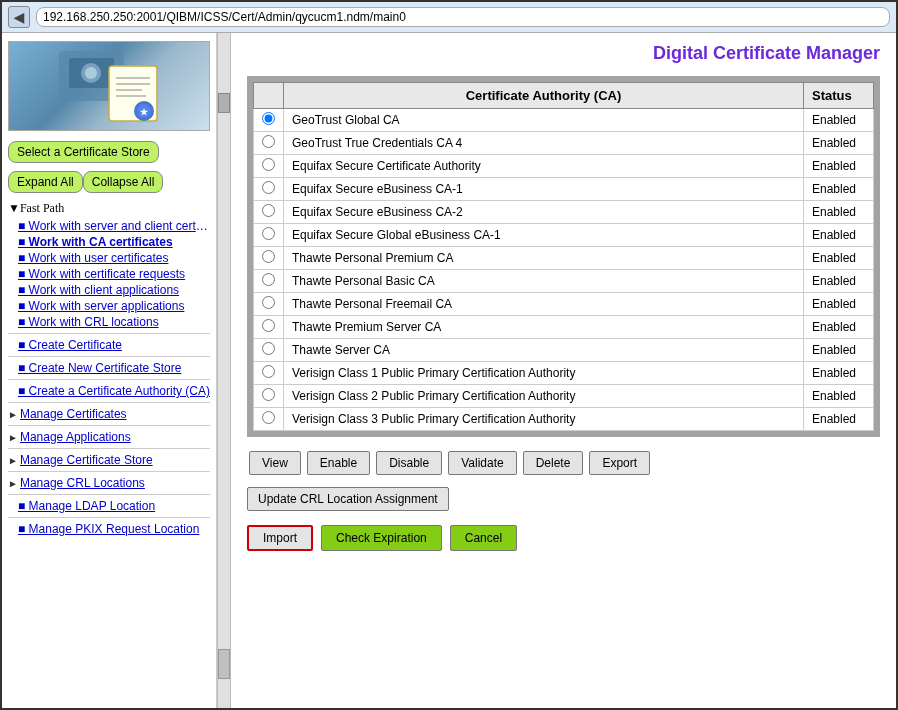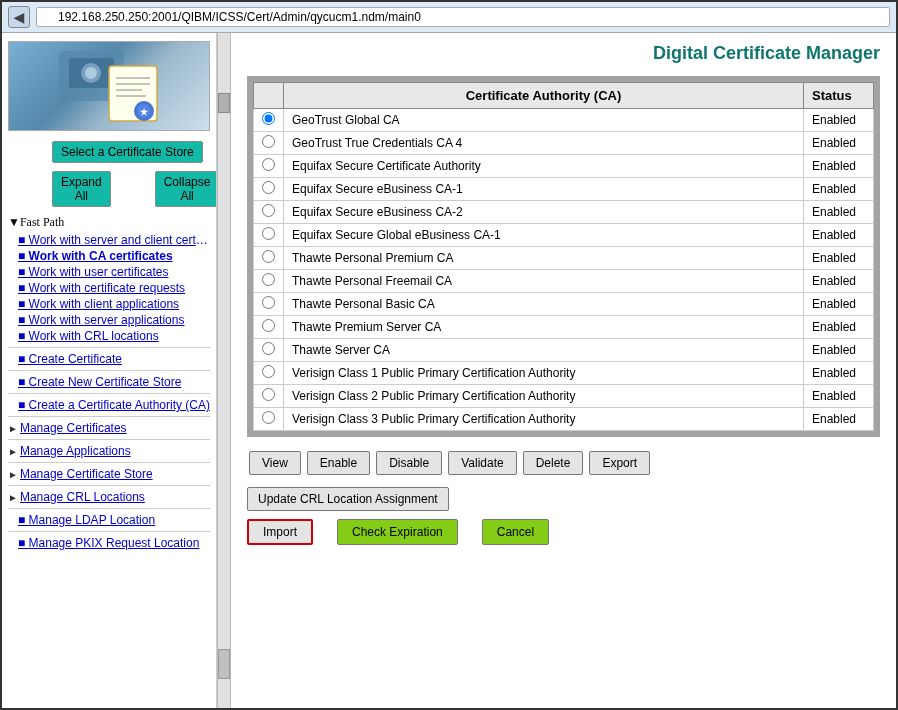--- a/index.html
+++ b/index.html
@@ -29,23 +29,23 @@
       border: 1px solid #888;
       border-radius: 3px;
       cursor: pointer;
       display: flex; align-items: center; justify-content: center;
       font-size: 14px; color: #444;
     }
     .browser-url {
       flex: 1;
       border: 1px solid #aaa;
       background: #fff;
-      padding: 2px 21px;
-      font-size: 12px;
-      border-radius: 2px;
+      padding: 2px 6px;
+      font-size: 12px;
+      border-radius: 8px;
     }
 
     
     .main-layout {
       display: flex;
       height: calc(100% - 30px);
     }
 
     
     .sidebar {
@@ -72,25 +72,24 @@
     }
 
     .sidebar-btn-row {
       display: flex;
       gap: 0;
       margin-bottom: 8px;
     }
     .sidebar-btn {
       padding: 3px 8px;
       font-size: 12px;
-      background: #14b8a6;
+      background: #bef264;
       border: 1px solid #888;
       cursor: pointer;
-      border-radius: 2px;
-      margin-left: 44px;
+      border-radius: 8px;
     }
 
     .nav-section {
       margin-top: 4px;
     }
     .nav-link {
       display: block;
       color: #00c;
       font-size: 12px;
       text-decoration: underline;
@@ -122,21 +121,21 @@
       padding: 10px 16px;
       overflow-y: auto;
       background: #fff;
     }
 
     .page-title {
       font-size: 18px;
       font-weight: bold;
       text-align: right;
       margin-bottom: 12px;
-      color: #0f766e;
+      color: #6d28d9;
     }
 
     
     .ca-table-wrapper {
       border: 6px solid #a3a3a3;
       margin-bottom: 10px;
     }
     .ca-table {
       width: 100%;
       border-collapse: collapse;
@@ -189,21 +188,22 @@
       background: #e4e4e4;
       border: 1px solid #777;
       cursor: pointer;
       border-radius: 2px;
       margin-bottom: 8px;
     }
 
     
     .bottom-buttons {
       display: flex;
-      gap: 24px;
+      gap: 8px;
+      margin-top: 6px;
     }
     .bottom-btn {
       padding: 4px 14px;
       font-size: 12px;
       background: #84cc16;
       border: 1px solid #777;
       cursor: pointer;
       border-radius: 2px;
     }
     .bottom-btn.import-btn {
@@ -363,28 +363,28 @@
       <td class="radio-col">
         <input type="radio" name="ca-select" style="">
       </td>
       <td>Thawte Personal Premium CA</td>
       <td class="status-col">Enabled</td>
     </tr>
             <tr>
       <td class="radio-col">
         <input type="radio" name="ca-select" style="">
       </td>
+      <td>Thawte Personal Basic CA</td>
+      <td class="status-col">Enabled</td>
+    </tr>
+            <tr>
+      <td class="radio-col">
+        <input type="radio" name="ca-select" style="">
+      </td>
       <td>Thawte Personal Freemail CA</td>
-      <td class="status-col">Enabled</td>
-    </tr>
-            <tr>
-      <td class="radio-col">
-        <input type="radio" name="ca-select" style="">
-      </td>
-      <td>Thawte Personal Basic CA</td>
       <td class="status-col">Enabled</td>
     </tr>
             <tr>
       <td class="radio-col">
         <input type="radio" name="ca-select" style="">
       </td>
       <td>Thawte Premium Server CA</td>
       <td class="status-col">Enabled</td>
     </tr>
             <tr>

